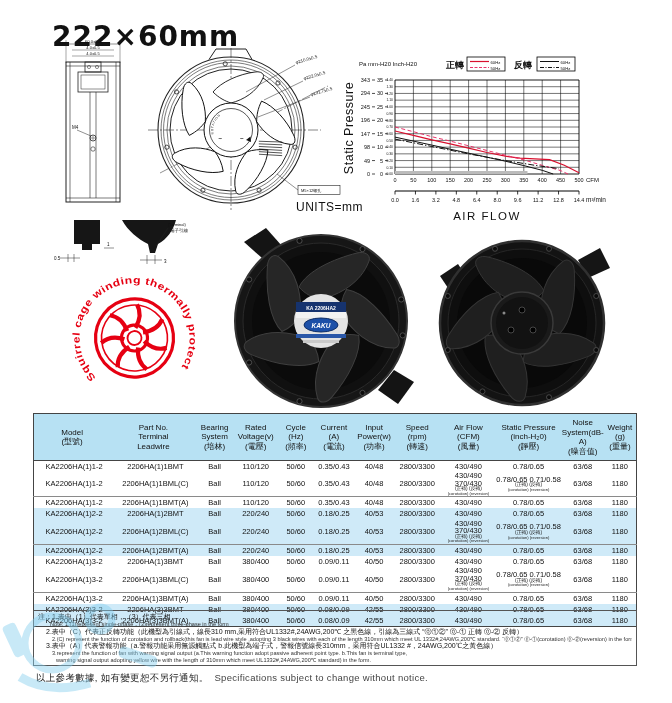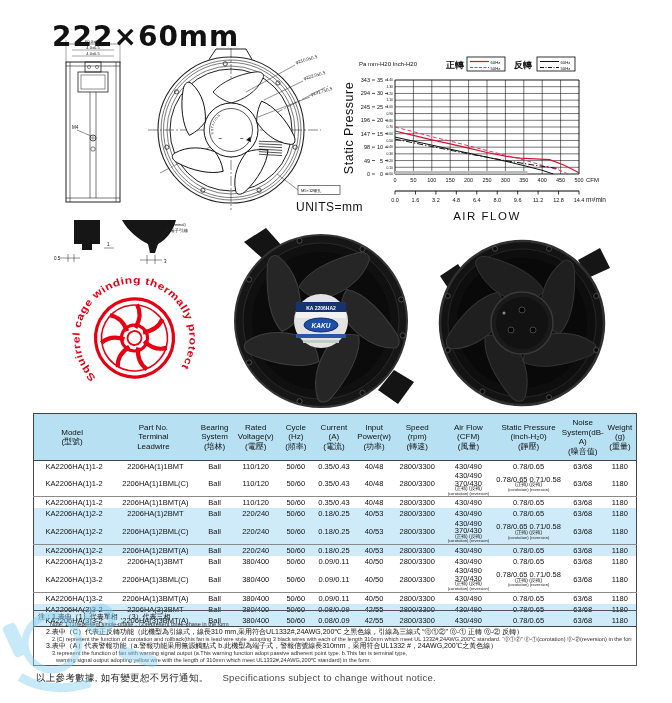--- a/index.html
+++ b/index.html
@@ -22,21 +22,21 @@
   #spec-table tbody tr.rule td{border-top:1px solid #8a8a8a}
   #spec-table td.l{text-align:center;padding-left:4px}
   .sub1{font-size:4.8px;line-height:4.6px}
   .sub2{font-size:4.1px;line-height:4.6px;color:#222}
   
   #notes{position:absolute;left:33px;top:610px;width:604px;height:56px;border:1px solid #555;
          box-sizing:border-box;padding:2px 4px}
   .note-cn{font-size:7px;line-height:8px;color:#111;white-space:nowrap;overflow:hidden}
   .note-en{font-size:5.6px;line-height:6.6px;color:#333;white-space:nowrap;overflow:hidden}
   #footer{position:absolute;left:36px;top:672px;font-size:9.5px;color:#222;letter-spacing:.3px}
-  #footer .en{margin-left:14px;color:#444}
+  #footer .en{margin-left:6px;color:#444}
   #watermark{opacity:.45;pointer-events:none}
 </style>
 </head>
 <body>
 
 <div id="title">222×60mm</div>
 
 <svg id="side-view" style="left:50px;top:36px;width:85px;height:175px" viewBox="0 0 85 175">
   <g stroke="#222" fill="none" stroke-width="0.8">
     <line x1="16" y1="8" x2="70" y2="8" stroke-width="0.5"></line>

